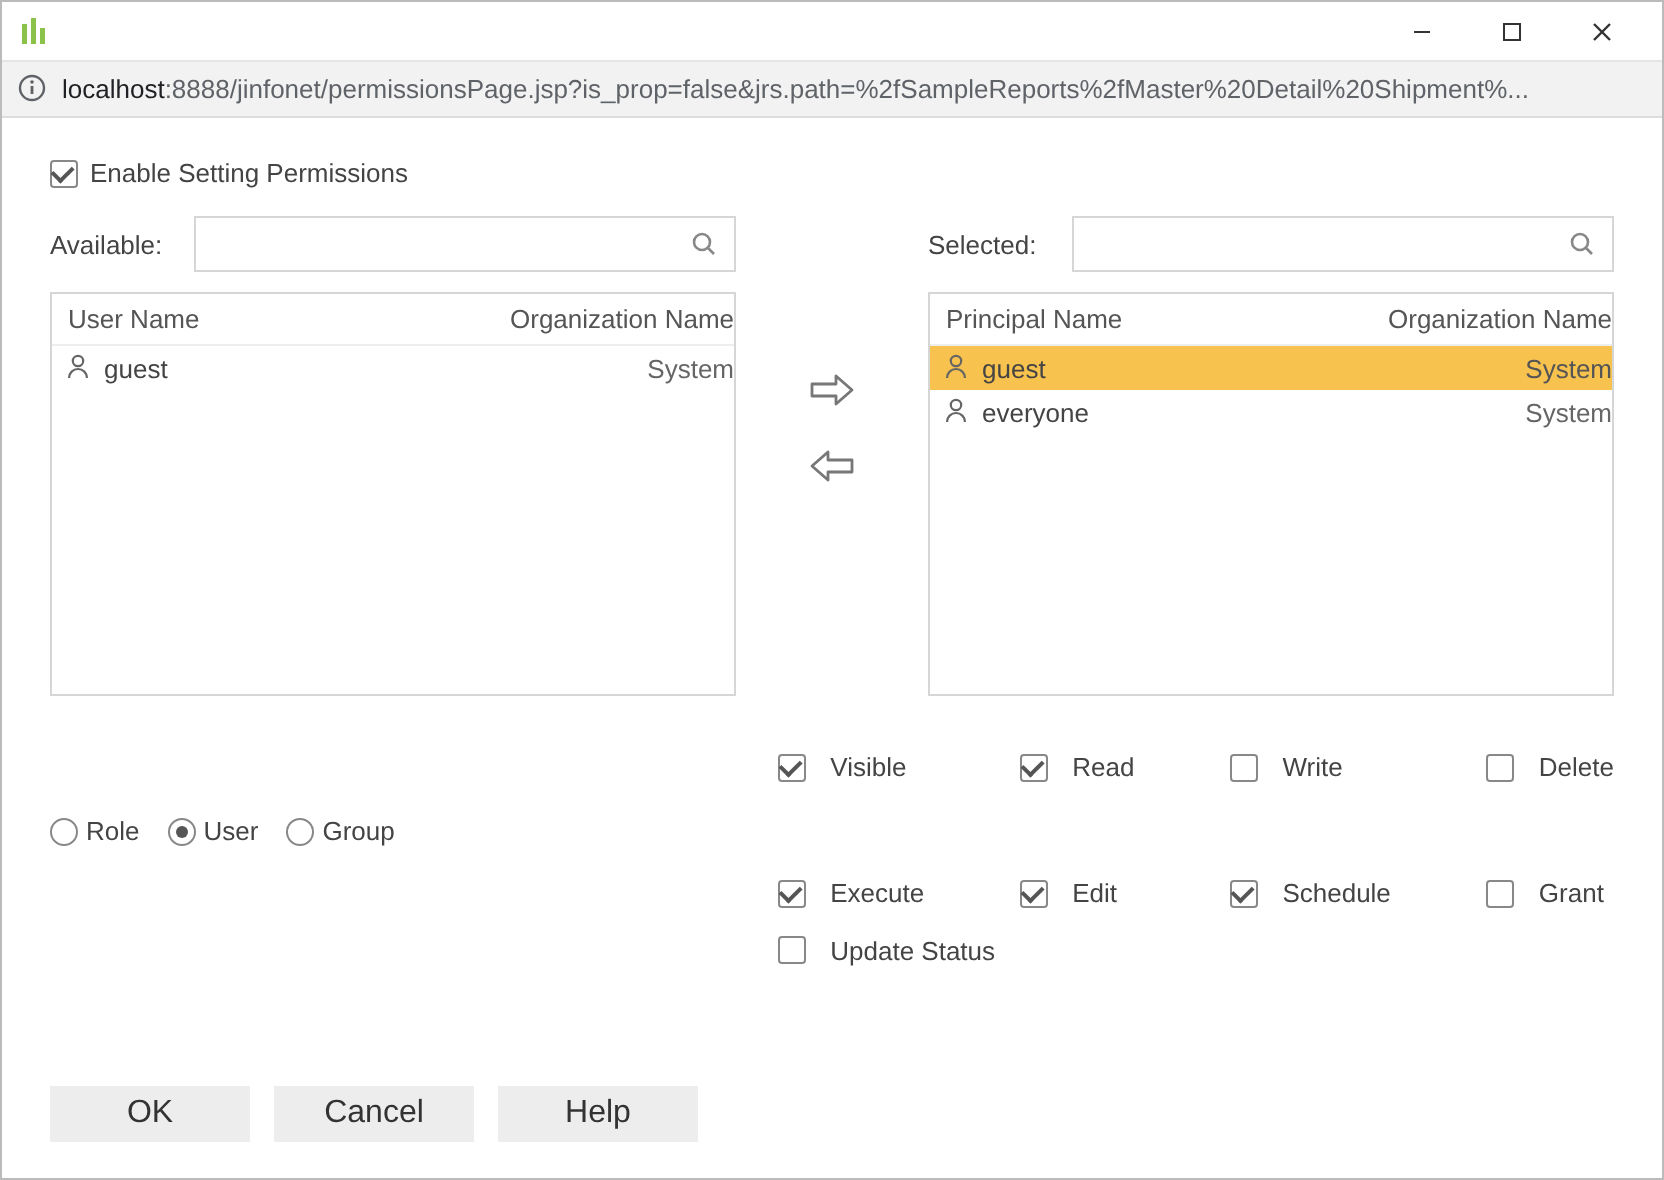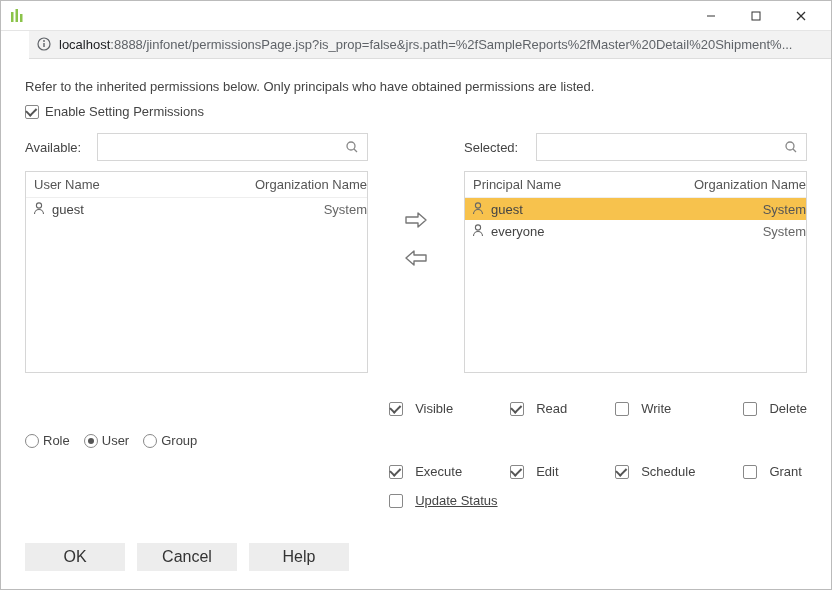--- a/index.html
+++ b/index.html
@@ -3,21 +3,21 @@
 <meta charset="utf-8">
 <style>
   * { box-sizing: border-box; }
   html, body { margin: 0; padding: 0; font-family: "Segoe UI", Arial, sans-serif; font-size: 13px; color: #333; background: #fff; }
   .window { width: 832px; height: 590px; border: 1px solid #bbb; display: flex; flex-direction: column; }
   .titlebar { height: 30px; display: flex; align-items: center; padding: 0 8px; background: #fff; border-bottom: 1px solid #e5e5e5; }
   .titlebar .app-icon { width: 16px; height: 16px; margin-right: 6px; }
   .titlebar .title { flex: 0 0 auto; color: #555; font-size: 12px; }
   .titlebar .spacer { flex: 1; }
   .win-btn { width: 45px; height: 30px; display: flex; align-items: center; justify-content: center; color: #333; }
-  .addrbar { height: 28px; display: flex; align-items: center; padding: 0 8px; background: #f2f2f2; border-bottom: 1px solid #ddd; font-size: 13px; color: #5f6368; margin-left: 28px; }
+  .addrbar { height: 28px; display: flex; align-items: center; padding: 0 8px; background: #f2f2f2; border-bottom: 1px solid #ddd; font-size: 13px; color: #5f6368; }
   .addrbar .info-icon { width: 16px; height: 16px; margin-right: 6px; color: #5f6368; }
   .addrbar .url { white-space: nowrap; overflow: hidden; text-overflow: ellipsis; flex: 1; }
   .addrbar .url .host { color: #202124; }
   .content { flex: 1; padding: 20px 24px 18px 24px; display: flex; flex-direction: column; color: #444; }
   .intro { margin-bottom: 10px; color: #444; }
   .enable-row { display: flex; align-items: center; margin-bottom: 14px; }
   .chk { width: 14px; height: 14px; border: 1px solid #888; border-radius: 2px; display: inline-flex; align-items: center; justify-content: center; margin-right: 6px; background: #fff; }
   .chk.checked::after { content: ""; width: 8px; height: 5px; border-left: 2px solid #555; border-bottom: 2px solid #555; transform: rotate(-45deg) translate(0,-1px); }
   .columns { display: flex; gap: 20px; align-items: flex-start; }
   .panel { flex: 1; display: flex; flex-direction: column; }
@@ -40,21 +40,21 @@
   .mover { width: 56px; display: flex; flex-direction: column; align-items: center; justify-content: center; gap: 20px; margin-top: 78px; }
   .arrow-btn { width: 24px; height: 18px; color: #666; }
   .bottom-area { display: flex; margin-top: 28px; gap: 20px; align-items: flex-start; }
   .principal-type { flex: 1; display: flex; align-items: center; gap: 14px; margin-top: 32px; }
   .radio { width: 14px; height: 14px; border: 1px solid #888; border-radius: 50%; display: inline-flex; align-items: center; justify-content: center; margin-right: 4px; }
   .radio.checked::after { content: ""; width: 6px; height: 6px; border-radius: 50%; background: #555; }
   .ptype-item { display: flex; align-items: center; }
   .perms { flex: 1; }
   .perm-grid { display: grid; grid-template-columns: repeat(4, 1fr); row-gap: 14px; column-gap: 4px; gap: 48px; }
   .perm-item { display: flex; align-items: center; gap: 6px; }
-  .perm-update { margin-top: 14px; display: flex; align-items: center; gap: 6px; text-decoration: underline; }
+  .perm-update { margin-top: 14px; display: flex; gap: 6px; }
   .action-bar { margin-top: auto; padding-top: 18px; display: flex; gap: 12px; }
   .btn { width: 100px; height: 28px; background: #ededed; border: none; color: #333; display: flex; align-items: center; justify-content: center; cursor: pointer; font-size: 16px; }
   svg { display: block; }
 </style>
 </head>
 <body>
 
 <div class="window">
 
   <div class="titlebar">
@@ -89,21 +89,20 @@
       <svg width="14" height="14" viewBox="0 0 14 14">
           <circle cx="7" cy="7" r="6" fill="none" stroke="#5f6368" stroke-width="1.2"></circle>
           <circle cx="7" cy="4" r="0.9" fill="#5f6368"></circle>
           <rect x="6.3" y="6" width="1.4" height="4" fill="#5f6368"></rect>
         </svg>
     </span>
     <span class="url"><span class="host">localhost</span><span>:8888/jinfonet/permissionsPage.jsp?is_prop=false&amp;jrs.path=%2fSampleReports%2fMaster%20Detail%20Shipment%...</span></span>
   </div>
 
   <div class="content">
-    <div class="intro">Refer to the inherited permissions below. Only principals who have obtained permissions are listed.</div>
     <div class="enable-row">
       <span id="enable-chk" class="chk checked"></span>
       <span>Enable Setting Permissions</span>
     </div>
 
     <div class="columns">
 
       <div class="panel">
         <div class="search-row">
           <span class="search-label">Available:</span>

